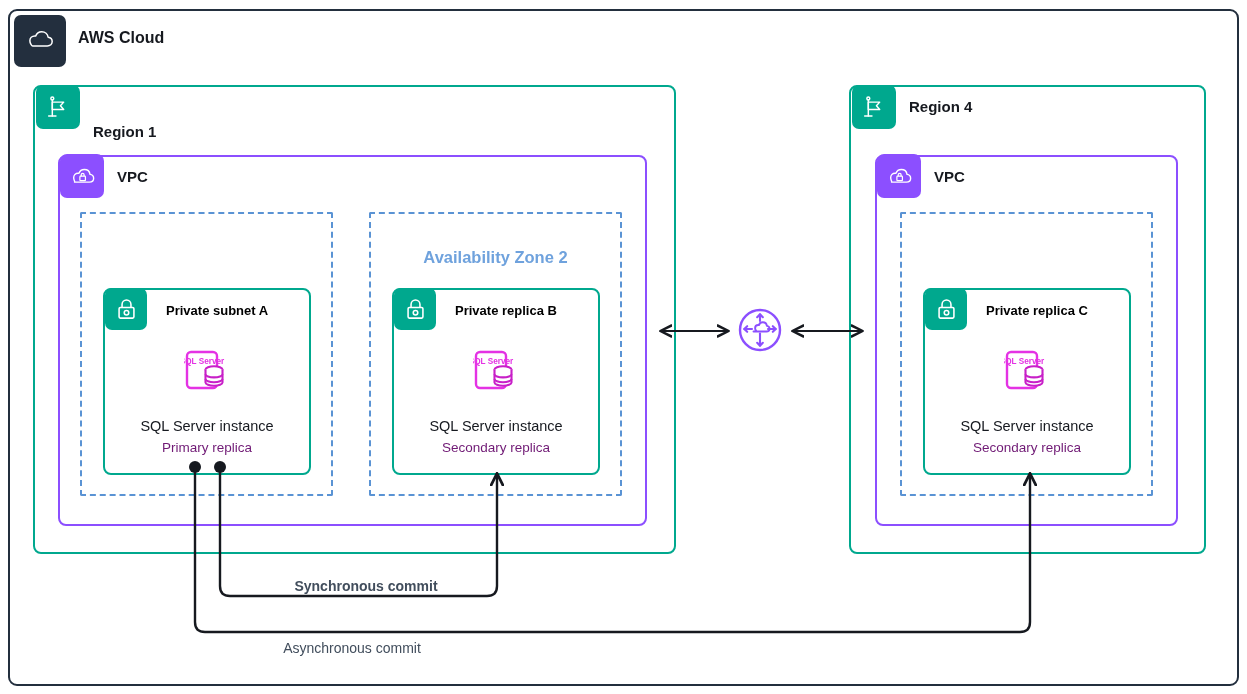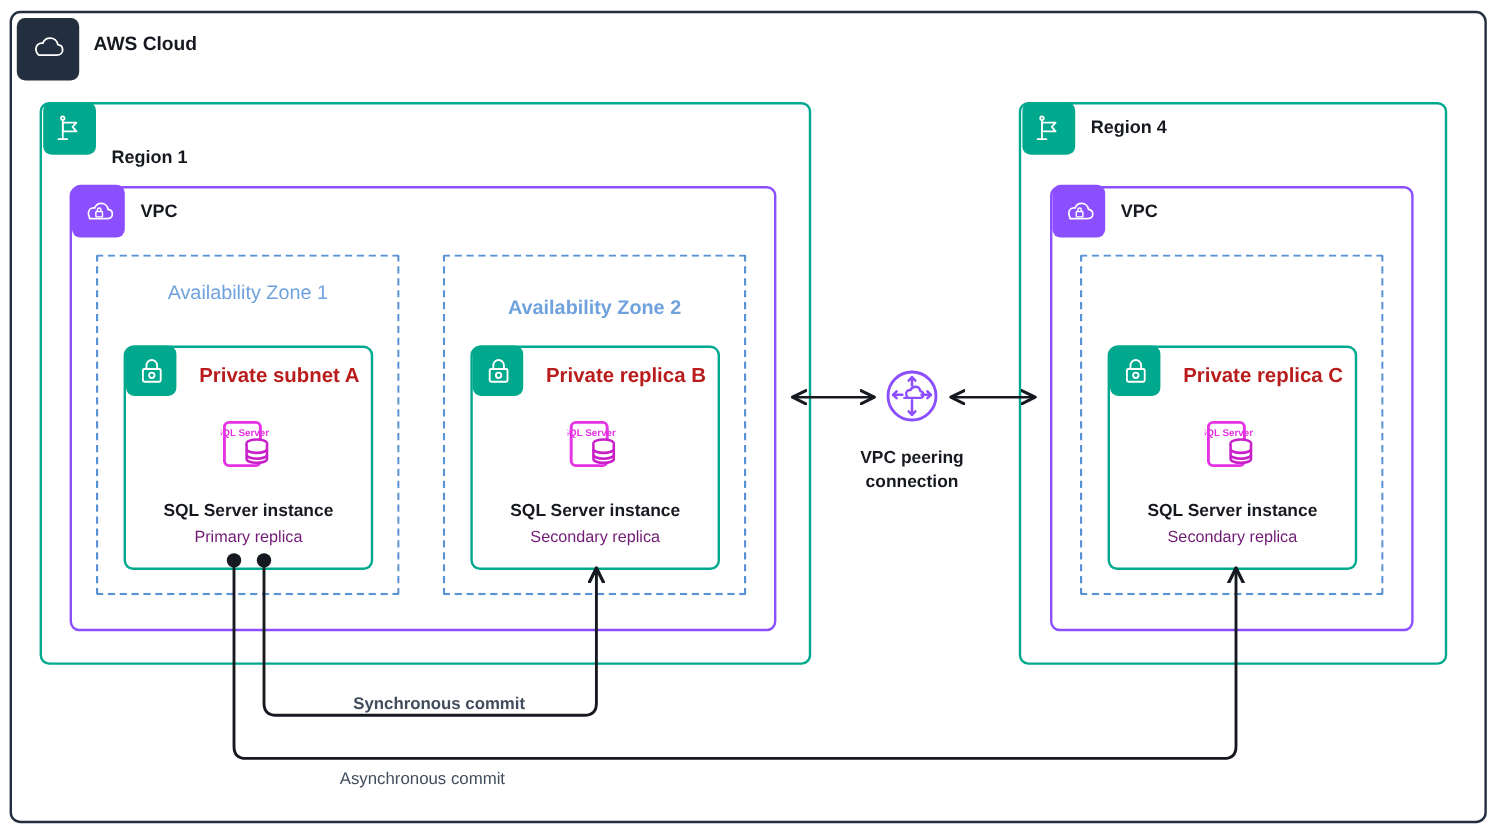--- a/index.html
+++ b/index.html
@@ -87,42 +87,42 @@
   
   .subnet-box{
     border:2px solid #00a88e;
     border-radius:8px;
     background:#ffffff;
   }
   .subnet-badge{background:#00a88e;width:42px;height:42px;}
   .subnet-title{
     position:absolute;
     font-weight:bold;
-    font-size:17px;
-    color:#b91c1c;
+    font-size:13px;
+    color:#000000;
     white-space:nowrap;
   }
   #sub-a-box{left:103px; top:288px; width:208px; height:187px;}
   #sub-a-badge{left:105px; top:288px;}
   #sub-a-title{left:166px; top:303px;}
   #sub-b-box{left:392px; top:288px; width:208px; height:187px;}
   #sub-b-badge{left:394px; top:288px;}
   #sub-b-title{left:455px; top:303px;}
   #sub-c-box{left:923px; top:288px; width:208px; height:187px;}
   #sub-c-badge{left:925px; top:288px;}
   #sub-c-title{left:986px; top:303px;}
 
   
   .sql-icon{position:absolute;width:46px;height:42px;}
   #sql-a-icon{left:184px; top:350px;}
   #sql-b-icon{left:473px; top:350px;}
   #sql-c-icon{left:1004px; top:350px;}
   .inst-name{
     position:absolute;
-    font-weight:bold;
+    font-weight:normal;
     font-size:14.5px;
     color:#16191f;
     text-align:center;
     white-space:nowrap;
   }
   .inst-role{
     position:absolute;
     font-size:13.5px;
     color:#701a75;
     text-align:center;
@@ -186,21 +186,20 @@
   <div class="badge vpc-badge" id="vpc1-badge">
     <svg width="28" height="28" viewBox="0 0 32 32">
       <path d="M7.5 23h17c3 0 4.8-1.9 4.8-4.4 0-2.3-1.7-4.1-4.1-4.4-.5-3.2-3.2-5.6-6.5-5.6-2.9 0-5.3 1.8-6.2 4.4-.3-.1-.6-.1-1-.1-2.8 0-5 2.2-5 5s1.9 5.1 1 5.1z" fill="none" stroke="#ffffff" stroke-width="1.6" stroke-linejoin="round"></path>
       <rect x="13.6" y="16.2" width="6.3" height="5.2" rx="0.8" fill="none" stroke="#ffffff" stroke-width="1.4"></rect>
       <path d="M15.1 16.2v-1.6a1.65 1.65 0 0 1 3.3 0v1.6" fill="none" stroke="#ffffff" stroke-width="1.4"></path>
     </svg>
   </div>
   <div class="grp-label" id="vpc1-title">VPC</div>
 
   <div class="grp az-box" id="az1-box"></div>
-  <div class="az-title" id="az1-title">Availability Zone 1</div>
 
   <div class="grp subnet-box" id="sub-a-box"></div>
   <div class="badge subnet-badge" id="sub-a-badge">
     <svg width="25" height="25" viewBox="0 0 32 32">
       <rect x="6.5" y="13.5" width="19" height="13.5" rx="1.6" fill="none" stroke="#fff" stroke-width="2"></rect>
       <path d="M10.3 13.5V9.6a5.7 5.7 0 0 1 11.4 0v3.9" fill="none" stroke="#fff" stroke-width="2"></path>
       <circle cx="16" cy="20.2" r="2.9" fill="none" stroke="#fff" stroke-width="2"></circle>
     </svg>
   </div>
   <div class="subnet-title" id="sub-a-title">Private subnet A</div>
@@ -296,24 +295,20 @@
           <path d="M19.2 9.2 22 6.2l2.8 3"></path>
         <line x1="22" y1="25.5" x2="22" y2="37.5"></line>
           <path d="M19.2 34.8 22 37.8l2.8-3"></path>
         <line x1="14" y1="21" x2="6.5" y2="21"></line>
           <path d="M9.2 18.2 6.2 21l3 2.8"></path>
         <line x1="30" y1="21" x2="37.5" y2="21"></line>
           <path d="M34.8 18.2 37.8 21l-3 2.8"></path>
       </g>
     </svg>
   </div>
-  <div id="peering-label">
-    <span>VPC peering</span><br>
-    <span>connection</span>
-  </div>
 
   <svg id="connectors">
     <defs>
       <marker id="arrow-end" viewBox="0 0 10 10" refX="8.5" refY="5" markerWidth="6" markerHeight="6" orient="auto-start-reverse">
         <path d="M0.5 0.8 L9 5 L0.5 9.2" fill="none" stroke="#16191f" stroke-width="1.9" stroke-linecap="round" stroke-linejoin="round"></path>
       </marker>
     </defs>
 
     <line x1="661" y1="331" x2="728" y2="331" stroke="#16191f" stroke-width="2.2" marker-start="url(#arrow-end)" marker-end="url(#arrow-end)"></line>
 

